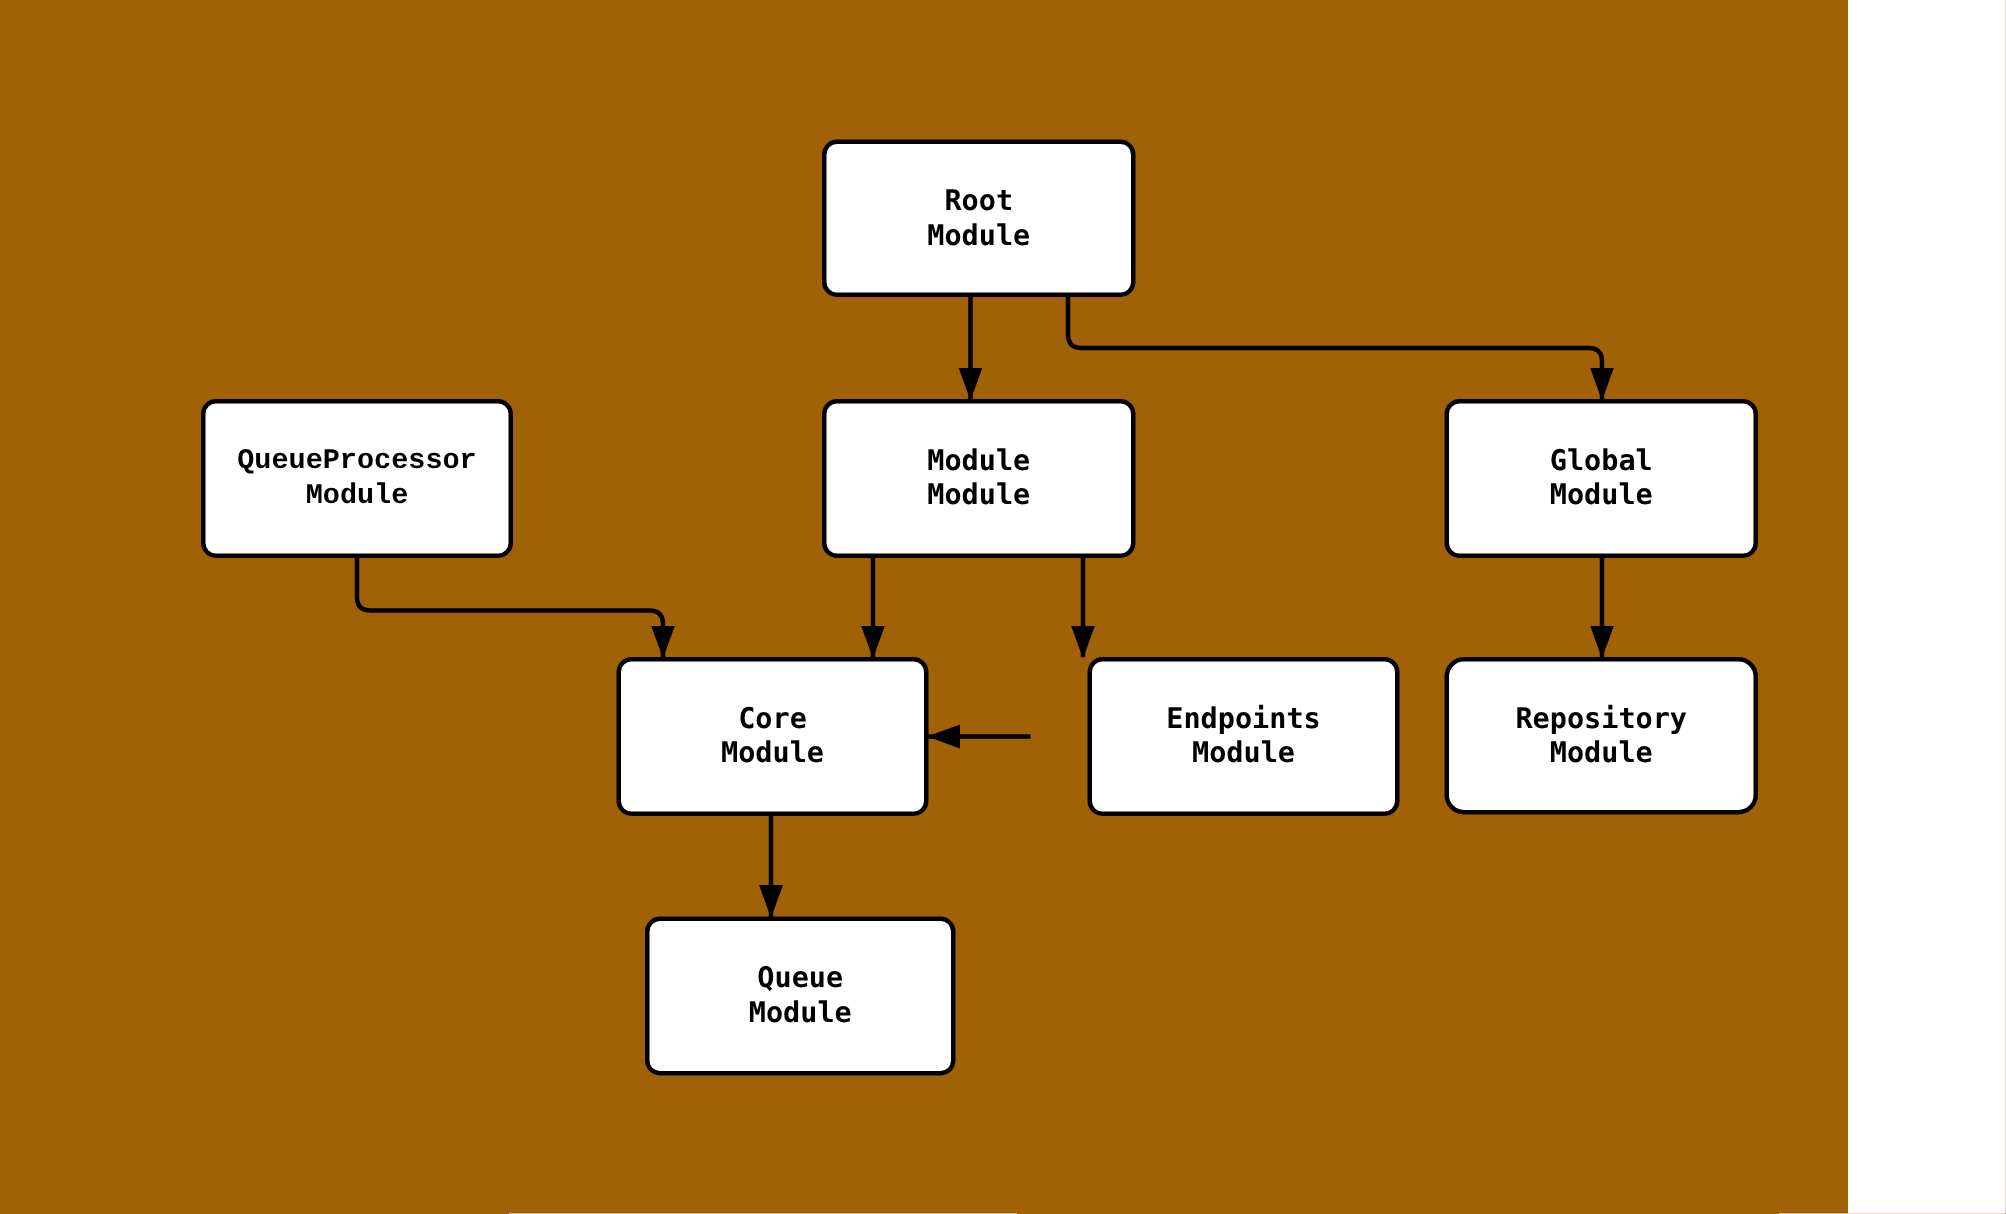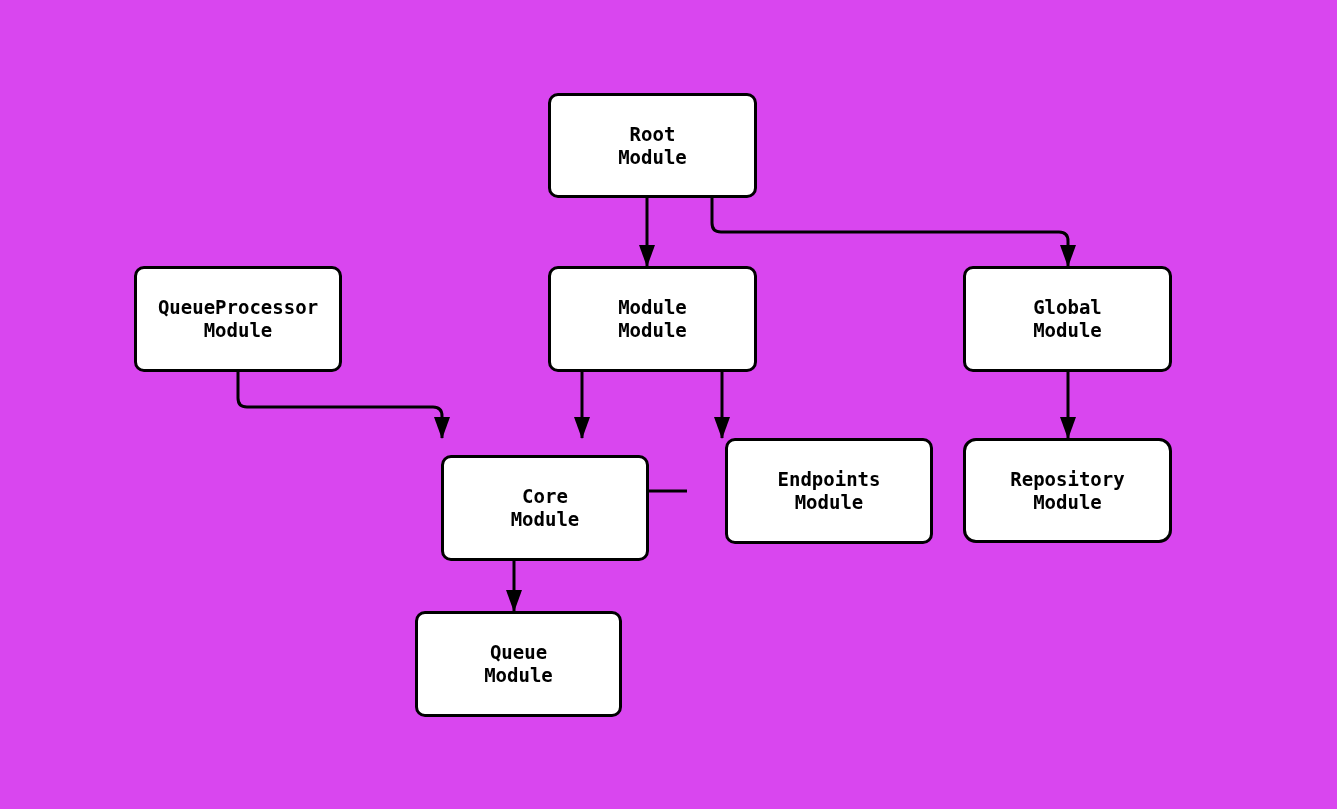--- a/index.html
+++ b/index.html
@@ -2,25 +2,26 @@
 <html><head>
 <meta charset="utf-8">
 <style>
   html, body {
     margin: 0;
     padding: 0;
     background: #ffffff;
   }
   .canvas {
     position: relative;
-    width: 1337px;
+    width: 1192px;
     height: 809px;
-    background: #d946ef;
+    background: #a16207;
     overflow: hidden;
     font-family: "DejaVu Sans Mono", monospace;
+    padding-left: 40px;
   }
   .edge-layer {
     position: absolute;
     left: 0;
     top: 0;
     width: 1337px;
     height: 809px;
   }
   .edge {
     fill: none;
@@ -66,42 +67,42 @@
         <path class="edge" d="M687 491 L619 491" stroke="#000000" marker-end="url(#arrow)"></path>
         <path class="edge" d="M1068 372 L1068 438" stroke="#000000" marker-end="url(#arrow)"></path>
         <path class="edge" d="M514 544 L514 611" stroke="#000000" marker-end="url(#arrow)"></path>
       </g>
   </svg>
   <div>
       <div class="node" style="left: 548px; top: 93px; width: 209px; height: 105px; background: rgb(255, 255, 255); border-color: rgb(0, 0, 0);">
         <div class="node-line">Root</div>
         <div class="node-line">Module</div>
       </div>
-      <div class="node" style="left: 134px; top: 266px; width: 208px; height: 106px; background: rgb(255, 255, 255); border-color: rgb(0, 0, 0);">
+      <div class="node" style="left: 134px; top: 266px; width: 208px; height: 106px; background: rgb(255, 255, 255); border-color: rgb(0, 0, 0); font-family: Liberation Mono, monospace;">
         <div class="node-line">QueueProcessor</div>
         <div class="node-line">Module</div>
       </div>
       <div class="node" style="left: 548px; top: 266px; width: 209px; height: 106px; background: rgb(255, 255, 255); border-color: rgb(0, 0, 0);">
         <div class="node-line">Module</div>
         <div class="node-line">Module</div>
       </div>
       <div class="node" style="left: 963px; top: 266px; width: 209px; height: 106px; background: rgb(255, 255, 255); border-color: rgb(0, 0, 0);">
         <div class="node-line">Global</div>
         <div class="node-line">Module</div>
       </div>
-      <div class="node" style="left: 411px; top: 455px; width: 208px; height: 106px; background: rgb(255, 255, 255); border-color: rgb(0, 0, 0); margin-left: 30px;">
+      <div class="node" style="left: 411px; top: 438px; width: 208px; height: 106px; background: rgb(255, 255, 255); border-color: rgb(0, 0, 0);">
         <div class="node-line">Core</div>
         <div class="node-line">Module</div>
       </div>
       <div class="node" style="left: 687px; top: 438px; width: 208px; height: 106px; background: rgb(255, 255, 255); border-color: rgb(0, 0, 0); margin-left: 38px;">
         <div class="node-line">Endpoints</div>
         <div class="node-line">Module</div>
       </div>
       <div class="node" style="left: 963px; top: 438px; width: 209px; height: 105px; background: rgb(255, 255, 255); border-color: rgb(0, 0, 0); border-radius: 13px;">
         <div class="node-line">Repository</div>
         <div class="node-line">Module</div>
       </div>
-      <div class="node" style="left: 415px; top: 611px; width: 207px; height: 106px; background: rgb(255, 255, 255); border-color: rgb(0, 0, 0);">
+      <div class="node" style="left: 430px; top: 611px; width: 207px; height: 106px; background: rgb(255, 255, 255); border-color: rgb(0, 0, 0);">
         <div class="node-line">Queue</div>
         <div class="node-line">Module</div>
       </div>
     </div>
 </div>
 
 </body></html>

